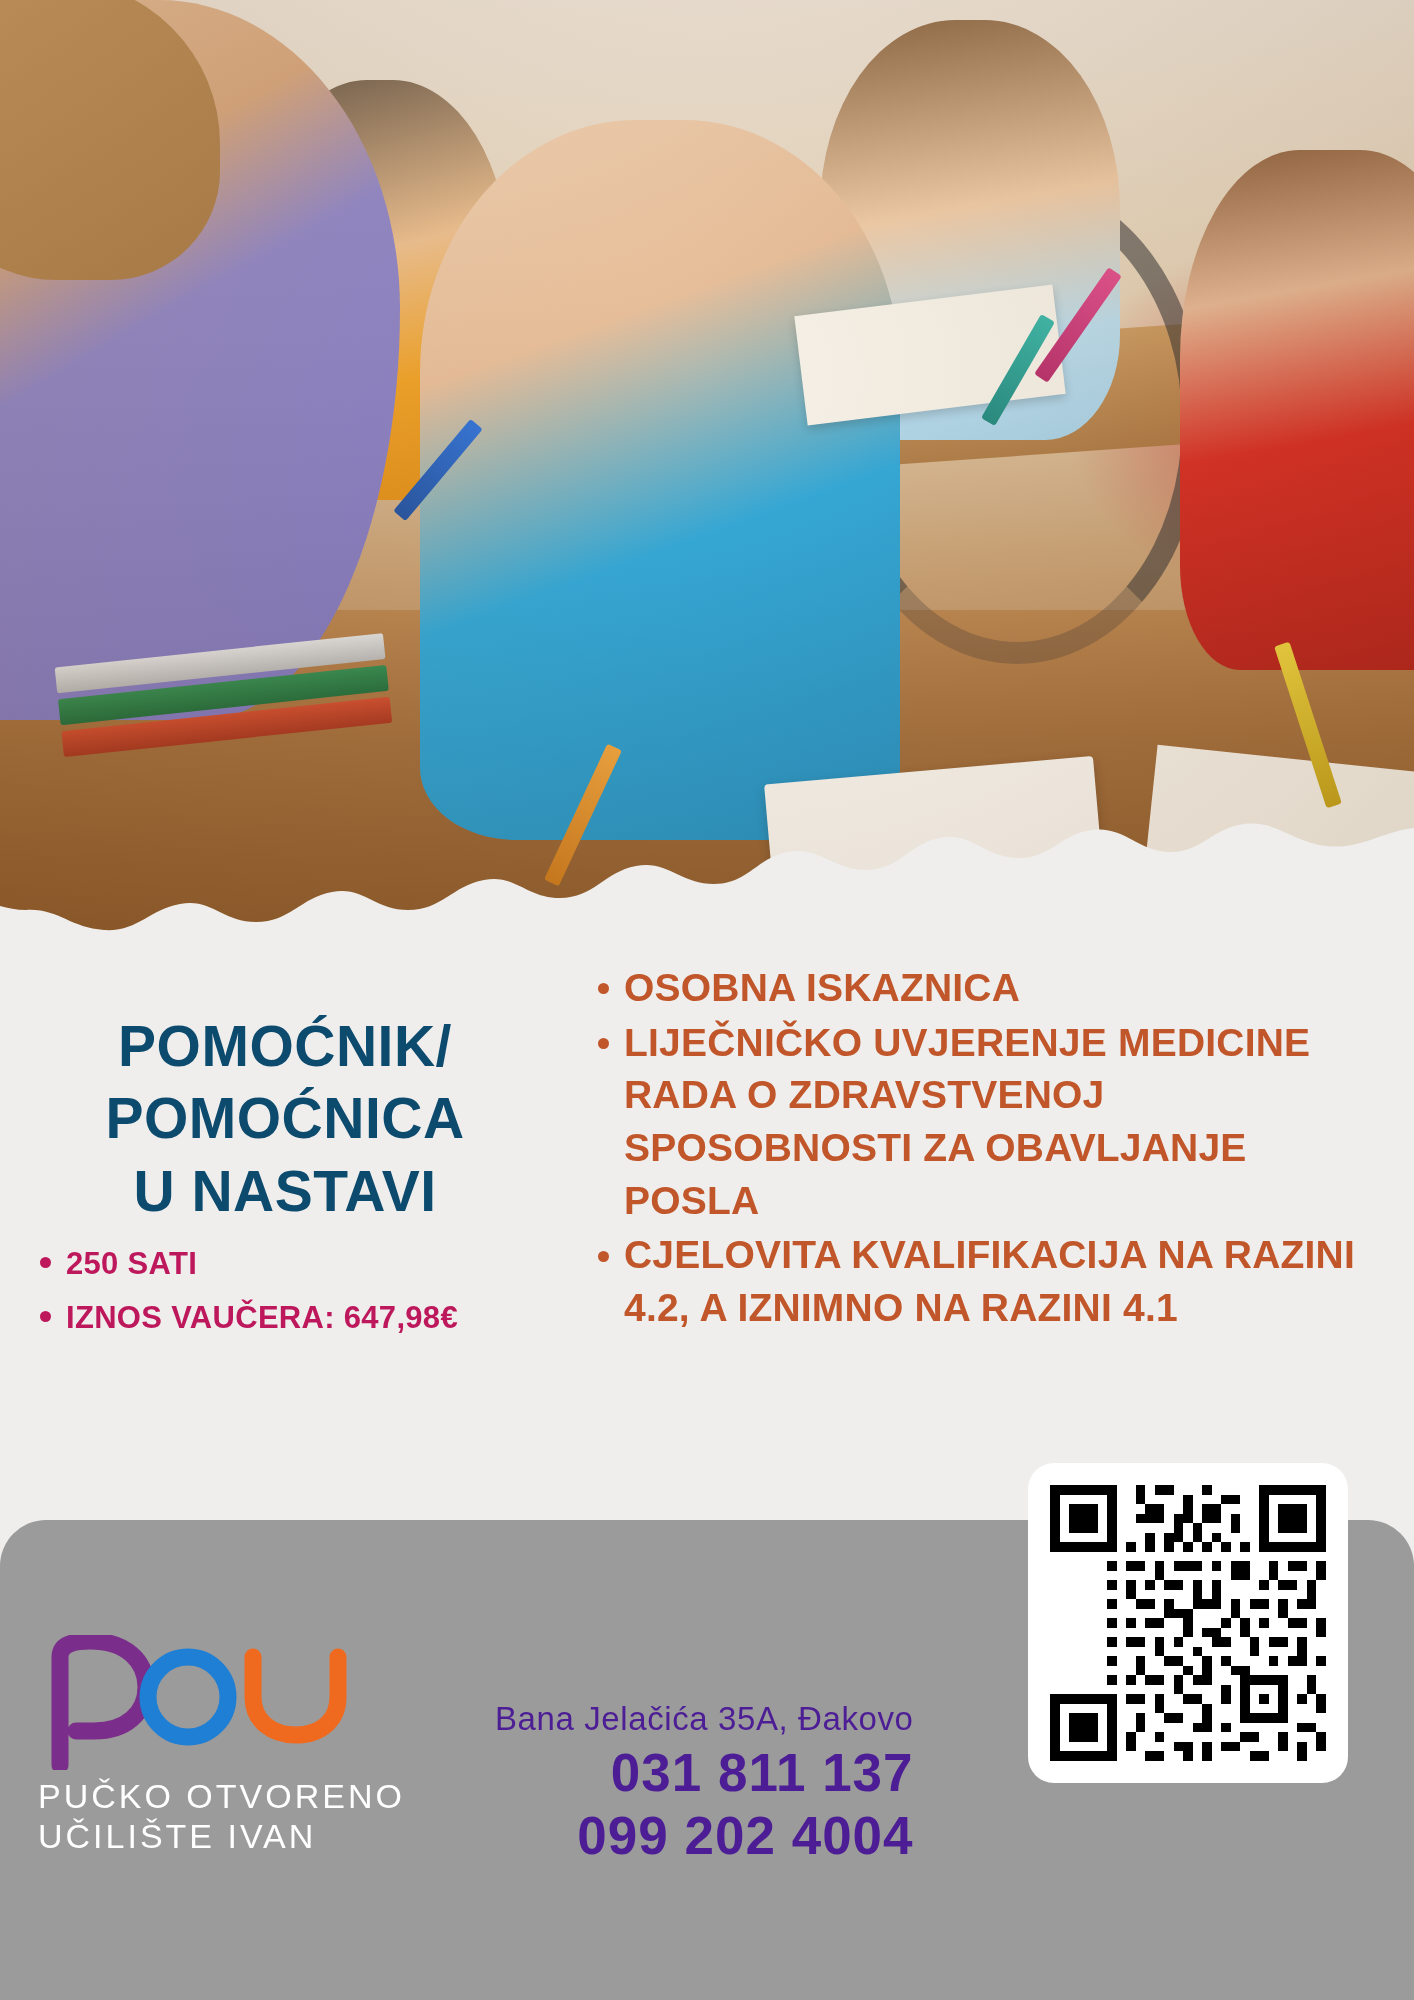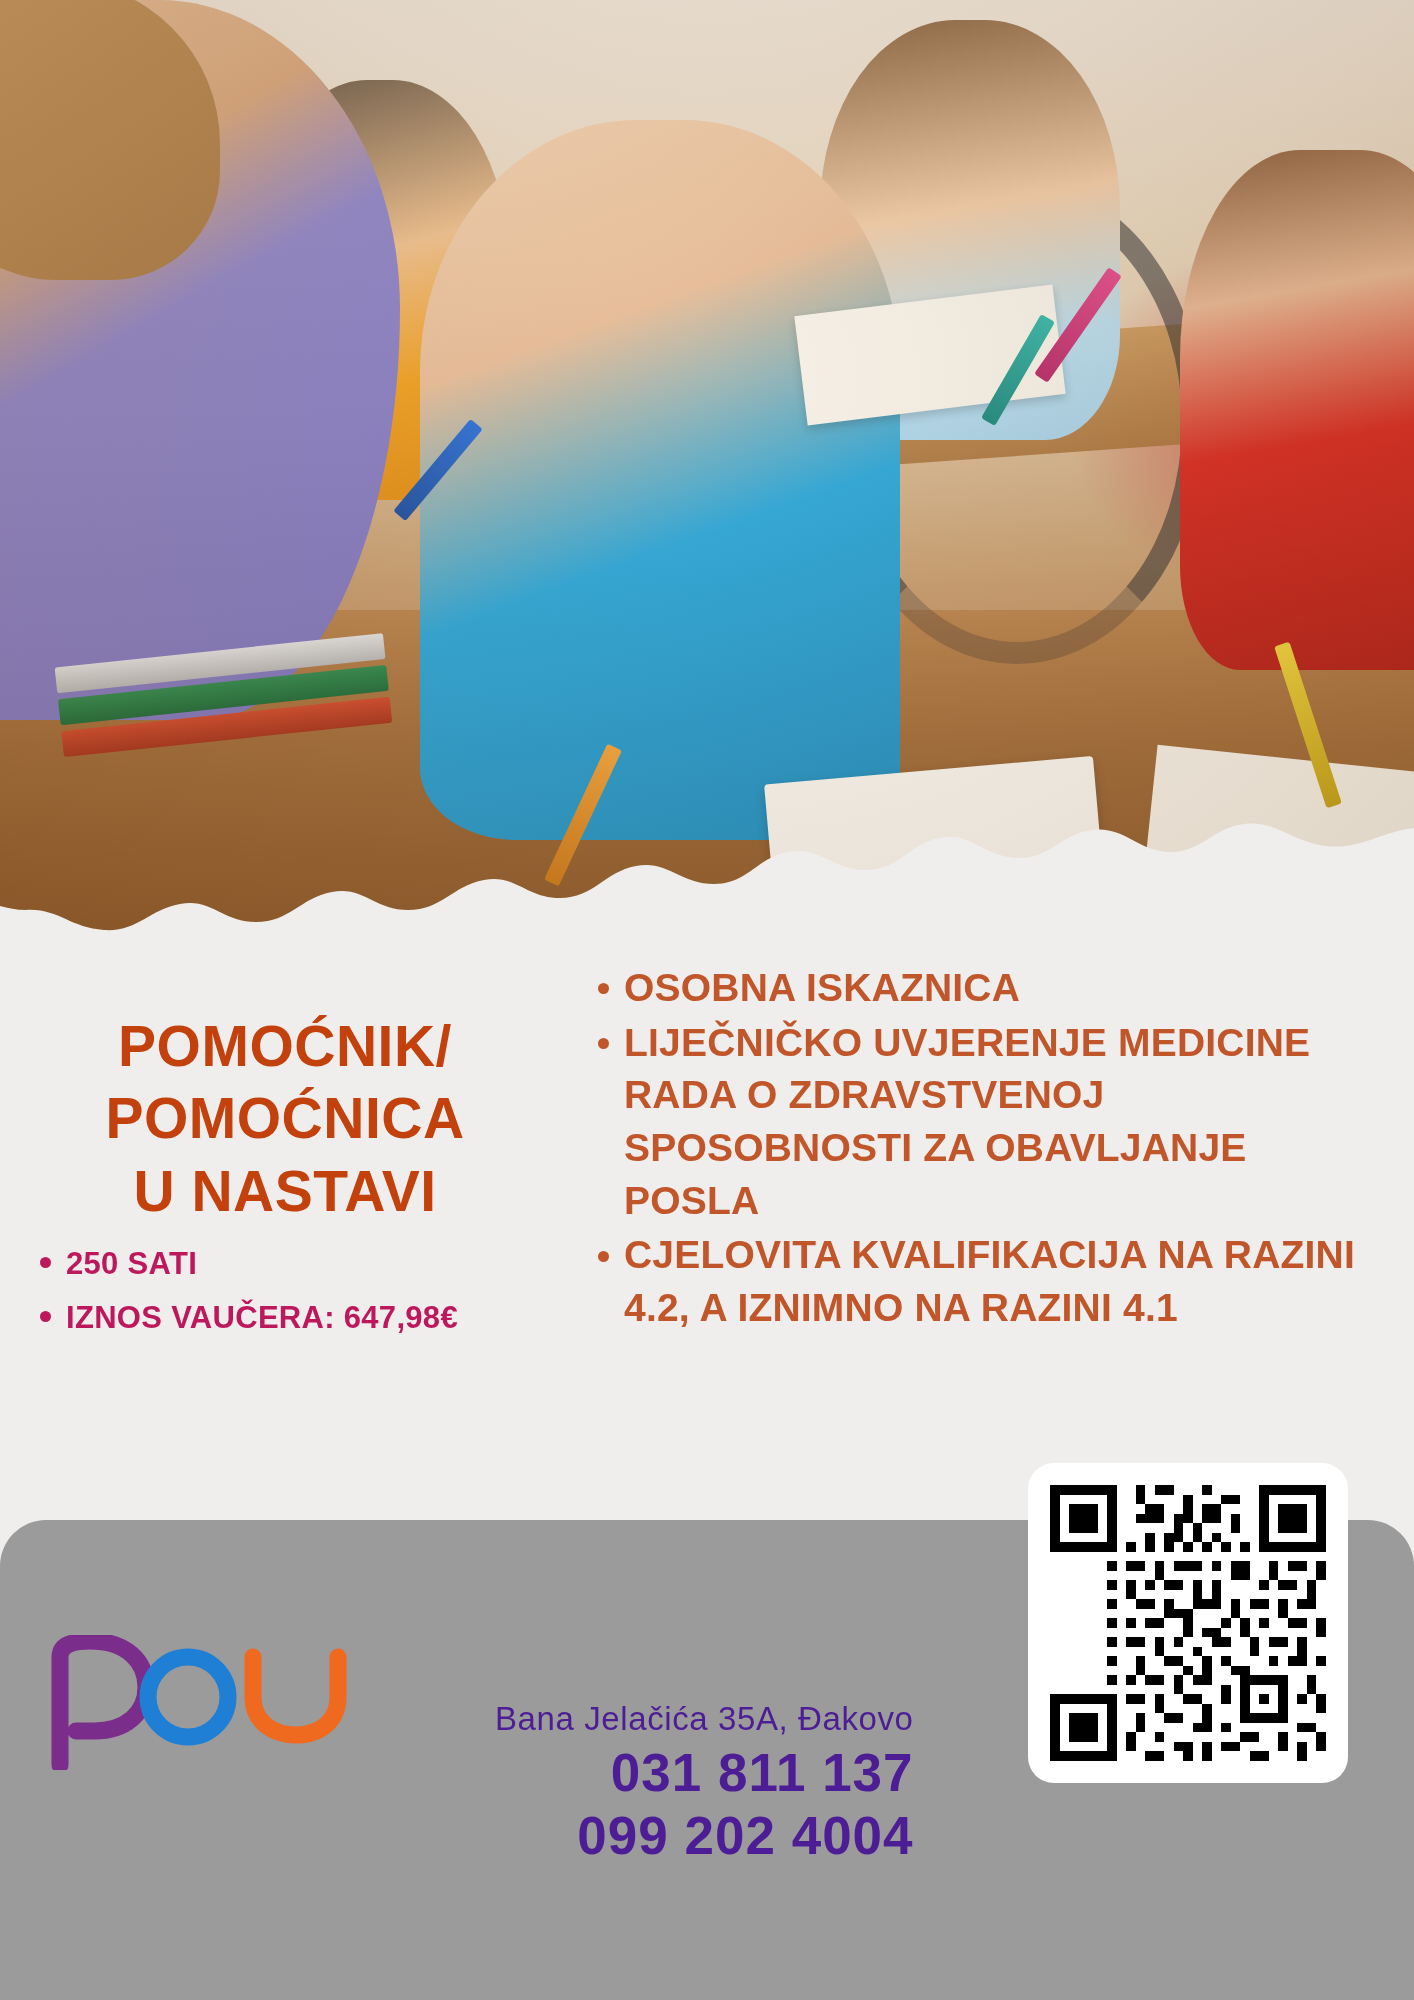--- a/index.html
+++ b/index.html
@@ -185,21 +185,21 @@
   }
 
   .title-col {
     position: absolute;
     left: 20px;
     top: 70px;
     width: 530px;
     text-align: center;
   }
   .main-title {
-    color: #c2410c;
+    color: #0c4a6e;
     font-weight: 800;
     font-size: 57px;
     line-height: 1.27;
     letter-spacing: 0.5px;
   }
   .main-title .line { display: block; white-space: nowrap; }
 
   .left-bullets {
     position: absolute;
     left: 30px;
@@ -388,20 +388,24 @@
   </div>
 
   <div class="footer">
 
     <div class="logo">
       <svg class="logo-mark" viewBox="0 0 400 135">
         <path d="M22,130 L22,22 C22,10 34,6 52,6 C88,6 108,26 108,52 C108,78 88,96 56,96 L38,96" fill="none" stroke="#7b2d8b" stroke-width="17" stroke-linecap="round"></path>
         <circle cx="150" cy="62" r="40" fill="none" stroke="#1f7fd4" stroke-width="17"></circle>
         <path d="M215,22 L215,62 C215,86 234,100 258,100 C282,100 300,86 300,62 L300,22" fill="none" stroke="#ef6a1e" stroke-width="17" stroke-linecap="round"></path>
       </svg>
+      <div class="logo-text">
+        <div>PUČKO OTVORENO</div>
+        <div>UČILIŠTE IVAN</div>
+      </div>
     </div>
 
     <div class="contact">
       <div class="address">Bana Jelačića 35A, Đakovo</div>
       <div class="phone">031 811 137</div>
       <div class="phone">099 202 4004</div>
     </div>
   </div>
 
   <div class="qr-card">

